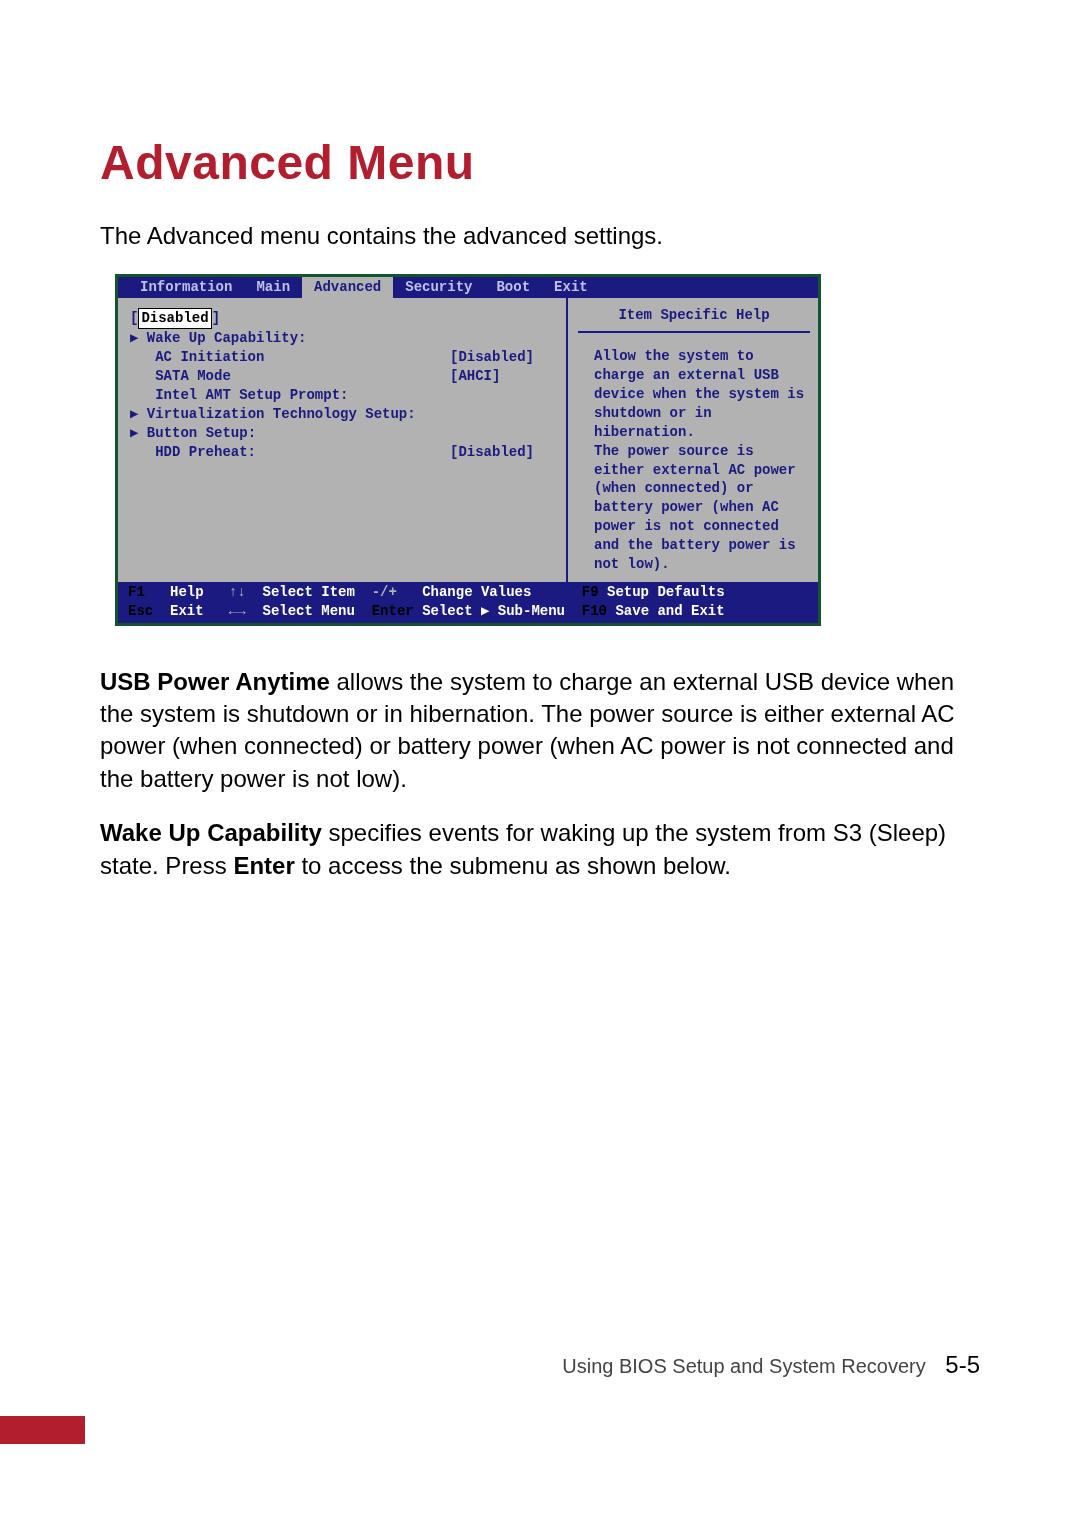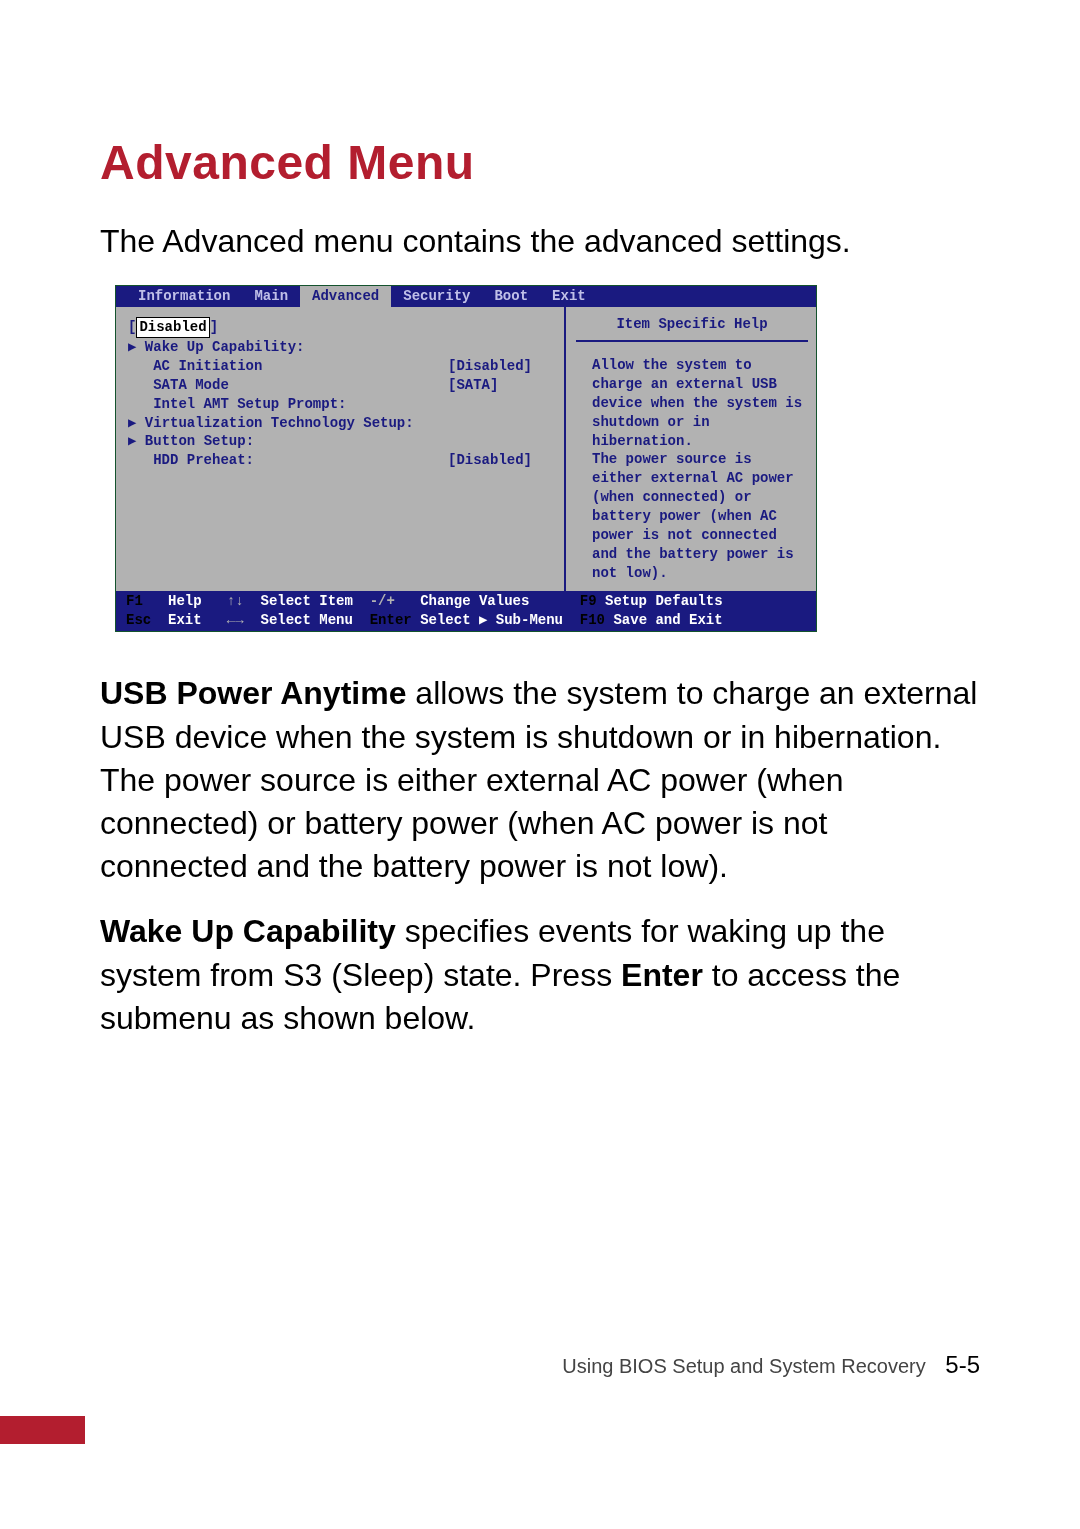--- a/index.html
+++ b/index.html
@@ -18,37 +18,37 @@
     padding: 135px 100px 0 100px;
   }
   h1.title {
     font-size: 48px;
     font-weight: 700;
     color: #b31e2f;
     margin: 0 0 30px 0;
     letter-spacing: 0.5px;
   }
   p.body {
-    font-size: 32px;
+    font-size: 24px;
     line-height: 1.35;
     margin: 0 0 22px 0;
     color: #000;
   }
   p.body .bold { font-weight: 700; }
 
   
   .bios {
     width: 700px;
     margin: 0 0 40px 15px;
     background: #b2b2b2;
     font-family: "Courier New", monospace;
     font-weight: bold;
     font-size: 14px;
     line-height: 1.35;
-    border: 1px solid #14532d;
+    border: 3px solid #14532d;
   }
   .bios-tabs {
     background: #1a1a80;
     color: #ffffff;
     display: flex;
     padding: 0 10px;
   }
   .bios-tabs .tab {
     padding: 1px 12px;
     color: #c0c0e8;
@@ -155,21 +155,21 @@
         <div class="row">
           <span class="label-col tri">▶ Wake Up Capability:</span>
           <span class="val-col"></span>
         </div>
         <div class="row">
           <span class="label-col">   AC Initiation</span>
           <span class="val-col">[Disabled]</span>
         </div>
         <div class="row">
           <span class="label-col">   SATA Mode</span>
-          <span class="val-col">[SATA]</span>
+          <span class="val-col">[AHCI]</span>
         </div>
         <div class="row">
           <span class="label-col">   Intel AMT Setup Prompt:</span>
           <span class="val-col"></span>
         </div>
         <div class="row">
           <span class="label-col tri">▶ Virtualization Technology Setup:</span>
           <span class="val-col"></span>
         </div>
         <div class="row">

